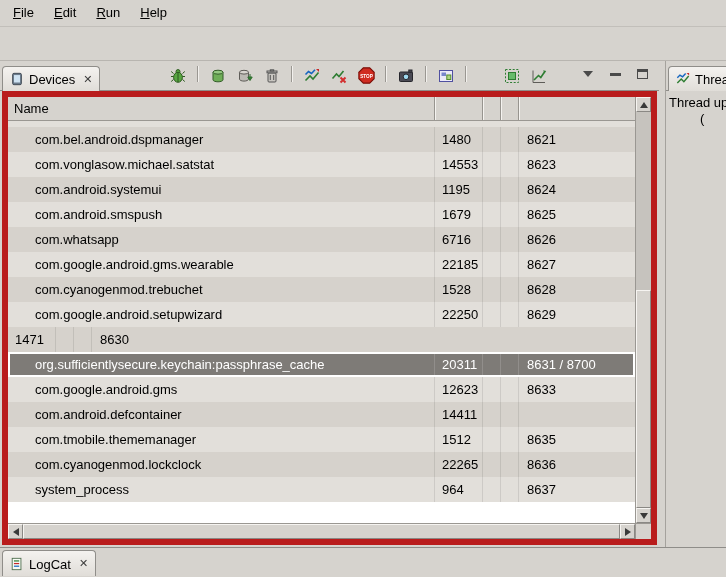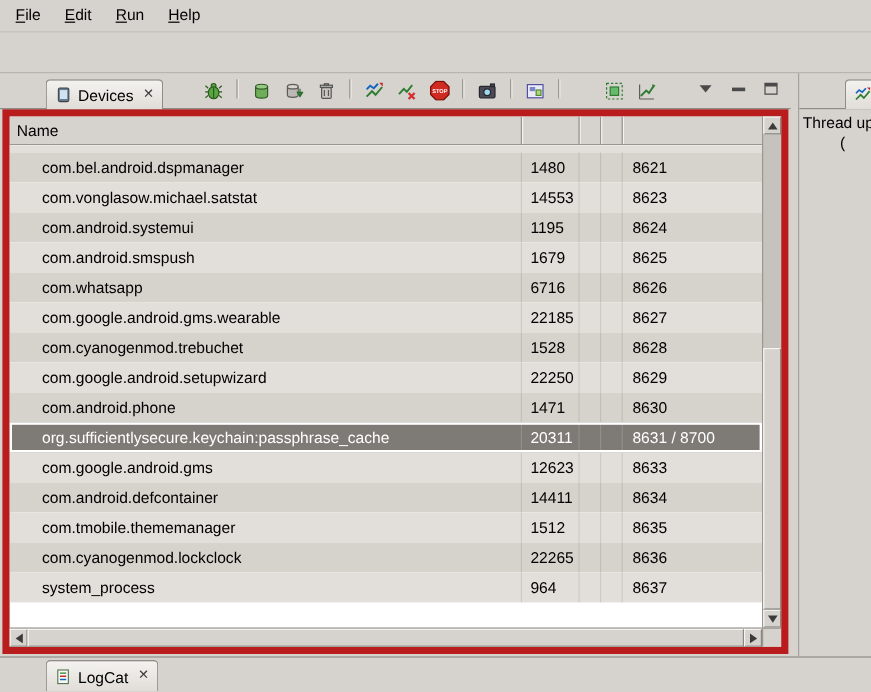--- a/index.html
+++ b/index.html
@@ -19,21 +19,21 @@
   
   .main{display:flex;height:487px;border-top:1px solid #b8b5b0;}
   .devices-panel{width:659px;display:flex;flex-direction:column;overflow:hidden;}
   .sash{width:6px;}
   .threads-panel{flex:1;display:flex;flex-direction:column;overflow:hidden;border-left:1px solid #a5a29d;}
   
   .tabbar{height:30px;display:flex;align-items:flex-end;padding:2px 2px 0 2px;border-bottom:1px solid #8f8d89;position:relative;}
   .tab{display:flex;align-items:center;gap:5px;height:25px;padding:0 7px;
        background:linear-gradient(#f4f2ef,#e0ddd8);
        border:1px solid #8f8d89;border-bottom:none;border-radius:4px 4px 0 0;
-       margin-bottom:-1px;white-space:nowrap;margin-left:36px;}
+       margin-bottom:-1px;white-space:nowrap;}
   .tab-label{padding-top:1px;}
   .close-btn{color:#3d3d3d;font-size:11px;line-height:11px;margin-left:3px;cursor:default;}
   
   .toolbar-icons{margin-left:auto;display:flex;align-items:center;gap:9px;padding:0 6px 4px 0;}
   .tbtn{width:18px;height:18px;display:flex;align-items:center;justify-content:center;cursor:default;}
   .sep{width:2px;height:16px;border-left:1px solid #9a9792;border-right:1px solid #f2f0ed;margin:0 1px 3px 1px;align-self:center;}
   .win-btns{display:flex;gap:9px;margin-left:22px;align-items:center;padding-bottom:3px;}
   .tri-menu{width:0;height:0;border-left:5px solid transparent;border-right:5px solid transparent;border-top:6px solid #4a4a4a;}
   .glyph-min{width:11px;height:3px;background:#4a4a4a;}
   .glyph-max{width:11px;height:10px;border:1px solid #4a4a4a;border-top:3px solid #4a4a4a;}
@@ -267,21 +267,20 @@
     <div class="cell cell-port">8628</div>
   </div>
             <div class="row stripe-b">
     <div class="cell cell-name">com.google.android.setupwizard</div>
     <div class="cell cell-pid">22250</div>
     <div class="cell cell-a"></div>
     <div class="cell cell-b"></div>
     <div class="cell cell-port">8629</div>
   </div>
             <div class="row stripe-a">
-    <div class="cell cell-name">com.android.phone</div>
     <div class="cell cell-pid">1471</div>
     <div class="cell cell-a"></div>
     <div class="cell cell-b"></div>
     <div class="cell cell-port">8630</div>
   </div>
             <div class="row stripe-b selected">
     <div class="cell cell-name">org.sufficientlysecure.keychain:passphrase_cache</div>
     <div class="cell cell-pid">20311</div>
     <div class="cell cell-a"></div>
     <div class="cell cell-b"></div>
@@ -292,21 +291,20 @@
     <div class="cell cell-pid">12623</div>
     <div class="cell cell-a"></div>
     <div class="cell cell-b"></div>
     <div class="cell cell-port">8633</div>
   </div>
             <div class="row stripe-a">
     <div class="cell cell-name">com.android.defcontainer</div>
     <div class="cell cell-pid">14411</div>
     <div class="cell cell-a"></div>
     <div class="cell cell-b"></div>
-    <div class="cell cell-port">8634</div>
   </div>
             <div class="row stripe-b">
     <div class="cell cell-name">com.tmobile.thememanager</div>
     <div class="cell cell-pid">1512</div>
     <div class="cell cell-a"></div>
     <div class="cell cell-b"></div>
     <div class="cell cell-port">8635</div>
   </div>
             <div class="row stripe-a">
     <div class="cell cell-name">com.cyanogenmod.lockclock</div>

